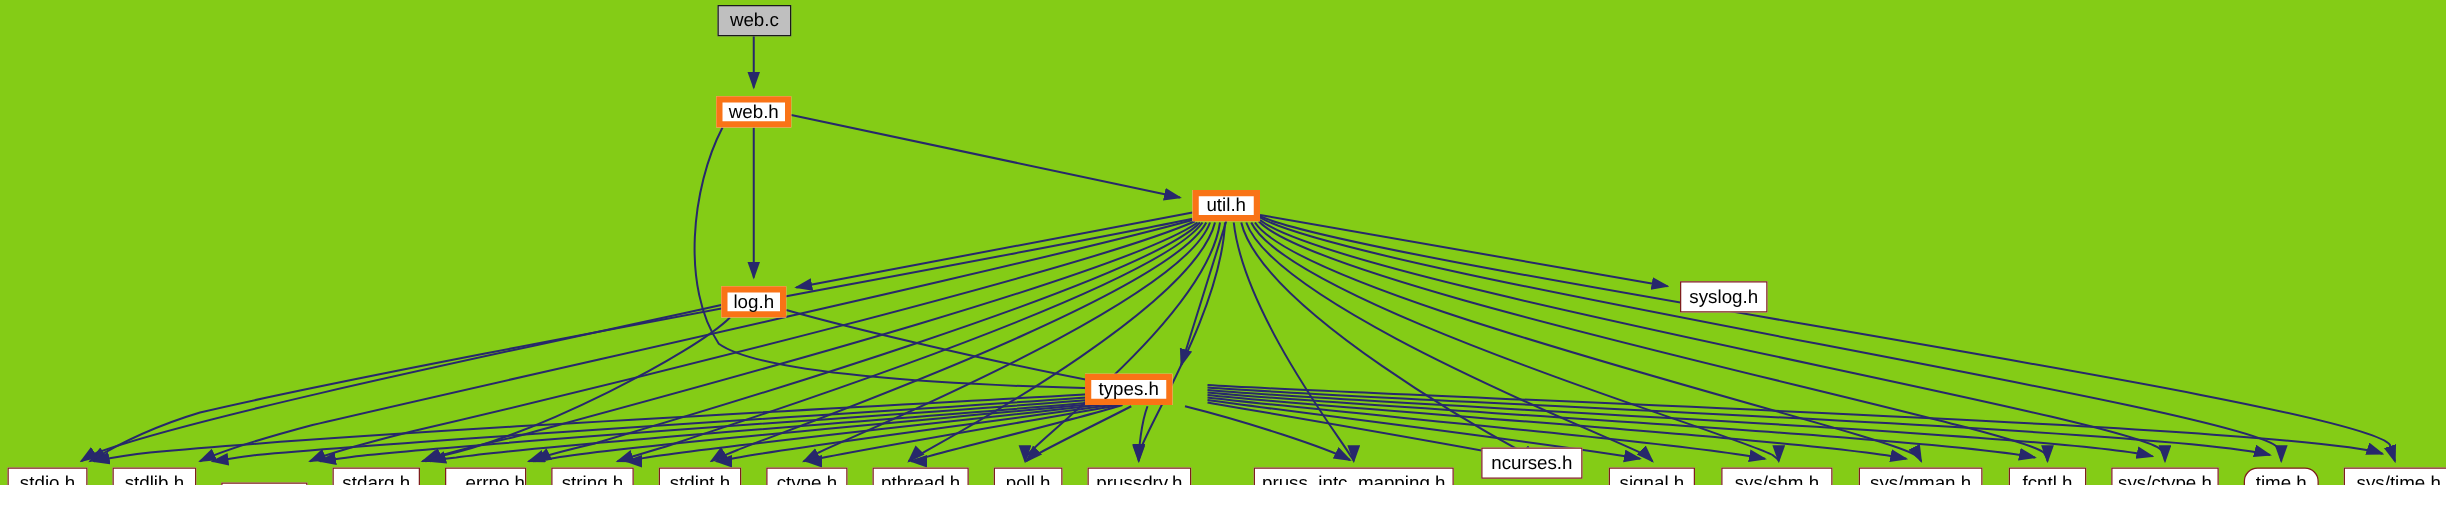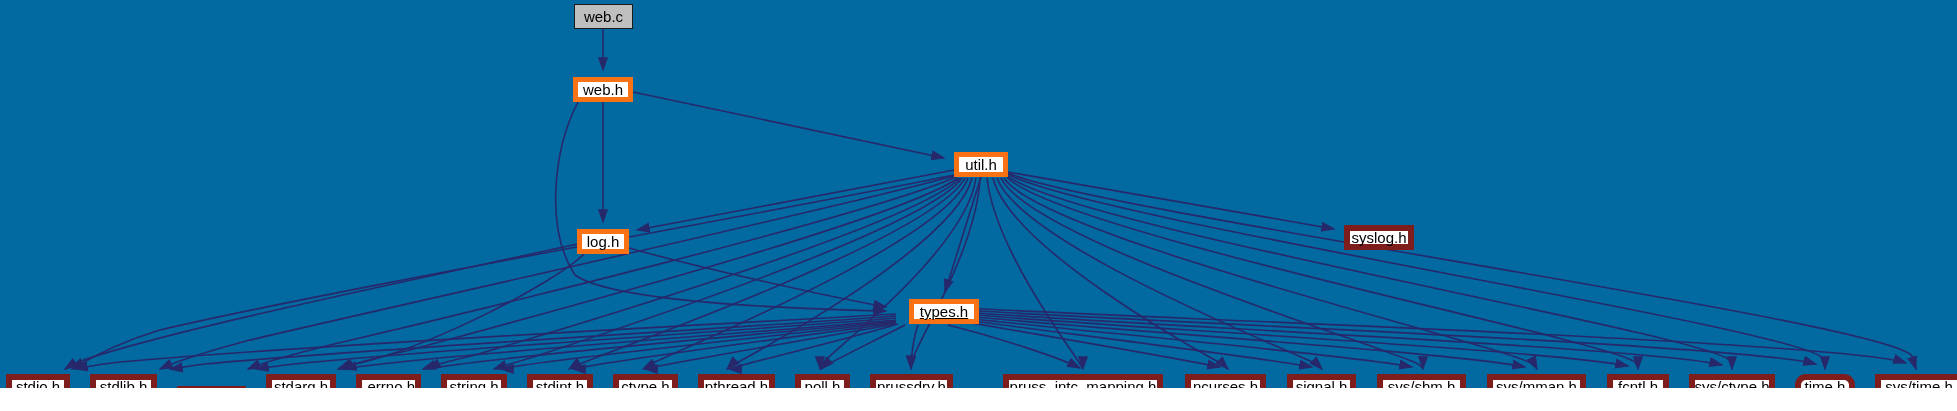--- a/index.html
+++ b/index.html
@@ -4,36 +4,36 @@
 <style>
   html, body {
     margin: 0;
     padding: 0;
     background: #ffffff;
   }
   #graph-root {
     position: relative;
     width: 1957px;
     height: 388px;
-    background: #0369a1;
+    background: #84cc16;
     font-family: "Liberation Sans", sans-serif;
     overflow: hidden;
   }
   #edge-layer {
     position: absolute;
     left: 0;
     top: 0;
     width: 1957px;
     height: 411px;
     pointer-events: none;
   }
   .gnode {
     position: absolute;
     box-sizing: border-box;
-    border: 6px solid #7f1d1d;
+    border: 1px solid #7f1d1d;
     background: #ffffff;
     color: #000000;
     font-size: 15px;
     line-height: 1;
     display: flex;
     align-items: center;
     justify-content: center;
     white-space: nowrap;
     z-index: 5;
   }
@@ -120,21 +120,21 @@
       </div>
       <div class="gnode strong" style="left: 954px; top: 152px; width: 54px; height: 25px;">
         <span class="gnode-label">util.h</span>
       </div>
       <div class="gnode" style="left: 1344px; top: 225px; width: 70px; height: 25px;">
         <span class="gnode-label">syslog.h</span>
       </div>
       <div class="gnode strong" style="left: 577px; top: 229px; width: 52px; height: 25px;">
         <span class="gnode-label">log.h</span>
       </div>
-      <div class="gnode strong" style="left: 909px; top: 299px; width: 70px; height: 25px; text-decoration: underline;">
+      <div class="gnode strong" style="left: 868px; top: 299px; width: 70px; height: 25px;">
         <span class="gnode-label">types.h</span>
       </div>
       <div class="gnode" style="left: 6px; top: 374px; width: 64px; height: 25px;">
         <span class="gnode-label">stdio.h</span>
       </div>
       <div class="gnode" style="left: 90px; top: 374px; width: 67px; height: 25px;">
         <span class="gnode-label">stdlib.h</span>
       </div>
       <div class="gnode" style="left: 177px; top: 386px; width: 69px; height: 25px;">
         <span class="gnode-label">unistd.h</span>
@@ -159,21 +159,21 @@
       </div>
       <div class="gnode" style="left: 795px; top: 374px; width: 55px; height: 25px;">
         <span class="gnode-label">poll.h</span>
       </div>
       <div class="gnode" style="left: 870px; top: 374px; width: 83px; height: 25px;">
         <span class="gnode-label">prussdrv.h</span>
       </div>
       <div class="gnode" style="left: 1003px; top: 374px; width: 160px; height: 25px; text-align: right;">
         <span class="gnode-label">pruss_intc_mapping.h</span>
       </div>
-      <div class="gnode" style="left: 1185px; top: 374px; width: 81px; height: 25px;">
+      <div class="gnode" style="left: 1185px; top: 358px; width: 81px; height: 25px;">
         <span class="gnode-label">ncurses.h</span>
       </div>
       <div class="gnode" style="left: 1287px; top: 374px; width: 69px; height: 25px;">
         <span class="gnode-label">signal.h</span>
       </div>
       <div class="gnode" style="left: 1377px; top: 374px; width: 89px; height: 25px;">
         <span class="gnode-label">sys/shm.h</span>
       </div>
       <div class="gnode" style="left: 1487px; top: 374px; width: 99px; height: 25px;">
         <span class="gnode-label">sys/mman.h</span>

